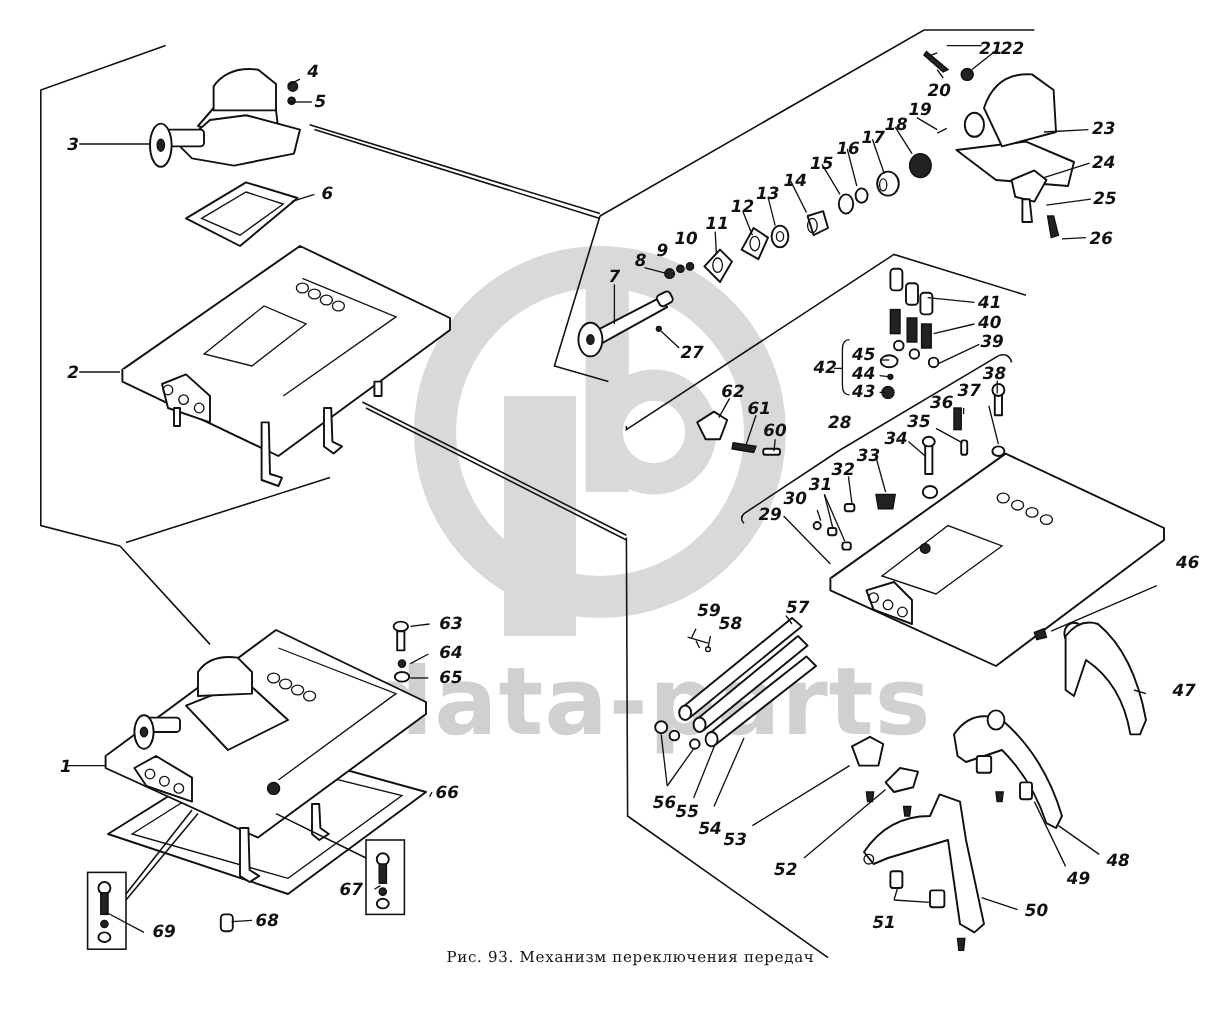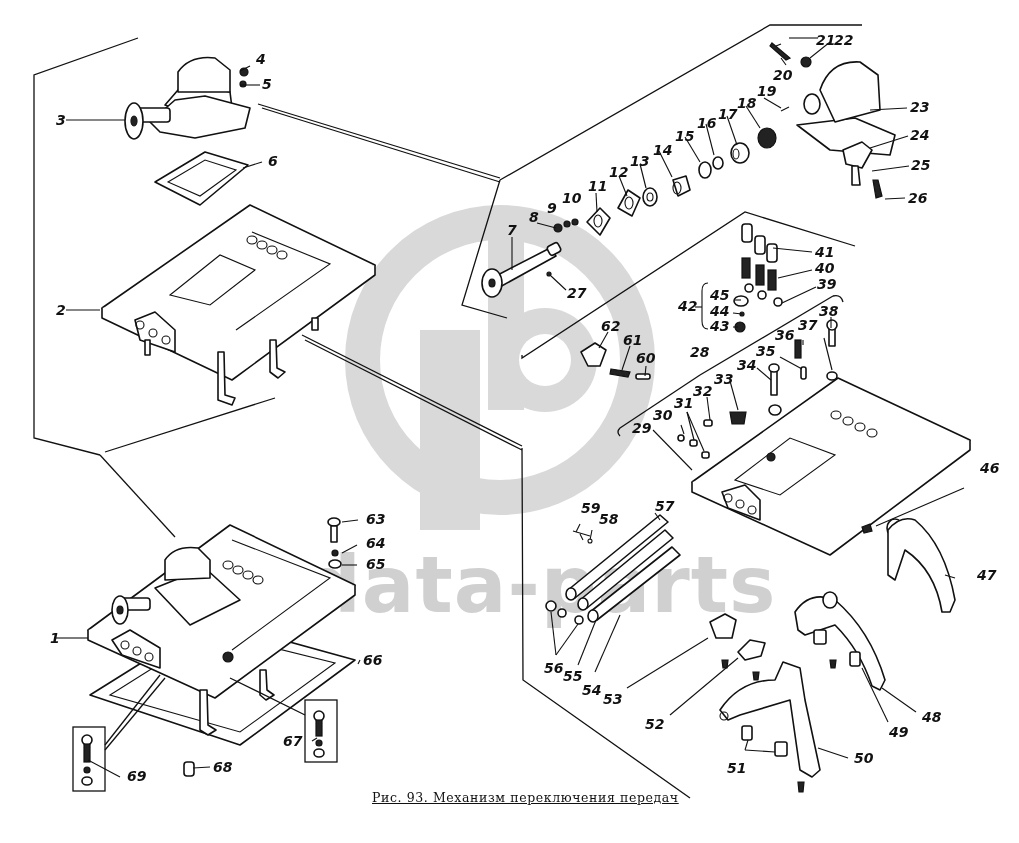--- a/index.html
+++ b/index.html
@@ -6,21 +6,21 @@
   #canvas { position:relative; width:1019px; height:843px; overflow:hidden; background:#fff; }
   svg#diagram { position:absolute; left:0; top:0; width:1019px; height:843px; }
   .part { fill:#fff; stroke:#111; stroke-width:1.6; stroke-linejoin:round; }
   .dark { fill:#222; stroke:#111; stroke-width:1.2; }
   .thin { fill:none; stroke:#111; stroke-width:1.1; }
   .frame { fill:none; stroke:#111; stroke-width:1.3; }
   .leader { fill:none; stroke:#111; stroke-width:1.1; }
   .lbl { font-family:"DejaVu Sans", sans-serif; font-style:italic; font-weight:bold; font-size:14px; fill:#111; }
   .wm-shape { fill:#d9d9d9; }
   .wm-text { font-family:"DejaVu Sans", sans-serif; font-weight:bold; font-size:78px; fill:#d0d0d0; letter-spacing:1px; }
-  #caption { position:absolute; left:372px; top:790px; font-family:"DejaVu Serif", serif; font-size:12.5px; color:#111; letter-spacing:0.6px;text-decoration:underline; }
+  #caption { position:absolute; left:372px; top:790px; font-family:"DejaVu Serif", serif; font-size:12.5px; color:#111; letter-spacing:0.6px; }
 </style>
 </head>
 <body>
 
 <div id="canvas">
 <svg id="diagram" viewBox="0 0 1019 843" xmlns="http://www.w3.org/2000/svg">
 
   <g>
     <g>
       <circle class="wm-shape" cx="500" cy="360" r="155"></circle>

